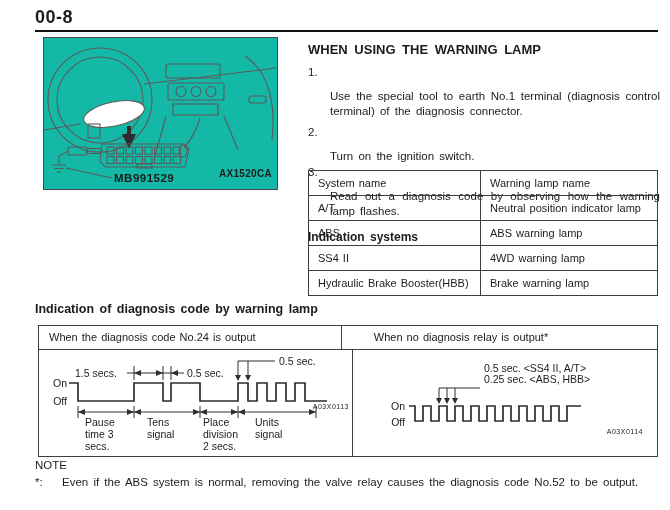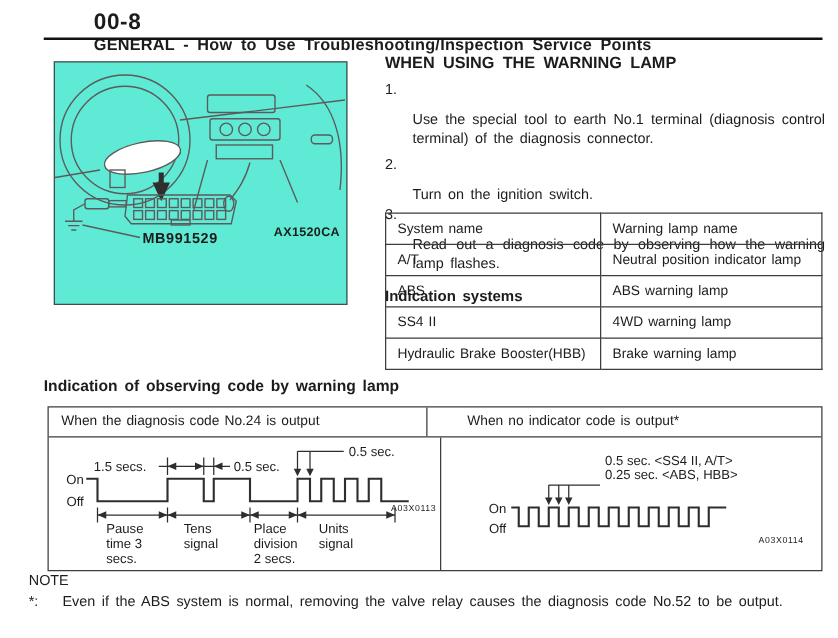--- a/index.html
+++ b/index.html
@@ -7,21 +7,21 @@
   body { background:#f6f6f4; font-family:"Liberation Sans", sans-serif; color:#1c1c1c; }
   .page { position:relative; width:670px; height:510px; background:#ffffff; overflow:hidden; }
 
   
   .hdr { position:absolute; left:35px; top:7px; width:625px; display:flex; align-items:baseline;flex-direction:column; }
   .hdr .pagenum { font-size:18px; font-weight:700; letter-spacing:.5px; }
   .hdr .title { font-size:13px; font-weight:700; margin-left:40px; word-spacing:3px; letter-spacing:.2px; }
   .hdr-rule { position:absolute; left:35px; top:30px; width:623px; height:2px; background:#111; }
 
   
-  .illus { position:absolute; left:43px; top:49px; width:235px; height:195px; border:1.5px solid #4a4a4a; background:#5eead4; }
+  .illus { position:absolute; left:43px; top:37px; width:235px; height:153px; border:1.5px solid #4a4a4a; background:#14b8a6; }
   .illus svg { display:block; }
 
   
   .rcol { position:absolute; left:308px; top:42px; width:352px; }
   .rcol h2 { font-size:13px; font-weight:700; word-spacing:3px; margin-bottom:8px; }
   .steps { font-size:11.5px; line-height:1.32; }
   .step { display:flex; }
   .step.gap { margin-top:6px; }
   .step .n { width:22px; flex:none; }
   .step .t { flex:1; text-align:justify; word-spacing:2px;margin-top:24px; }
@@ -43,34 +43,33 @@
   .bigtable .bcell.l { width:314px; border-right:1px solid #3d3d3d; }
   .bigtable .bcell.r { width:304px; }
 
   svg text { font-family:"Liberation Sans", sans-serif; fill:#1c1c1c; }
   .wave { fill:none; stroke:#2e2e2e; stroke-width:1.7; }
   .dim  { stroke:#2e2e2e; stroke-width:1; fill:none; }
   .dimf { fill:#2e2e2e; stroke:none; }
   .sketch { fill:none; stroke:#5b5b5b; stroke-width:1.1; }
 
   
-  .note { position:absolute; left:23px; top:458px; width:608px; font-size:11.5px; line-height:1.3; }
+  .note { position:absolute; left:35px; top:458px; width:608px; font-size:11.5px; line-height:1.3; }
   .note .nh { margin-bottom:2px; }
   .note .nrow { display:flex; }
   .note .mark { width:27px; flex:none; }
   .note .ntext { flex:1; text-align:justify; word-spacing:2px; }
 </style>
 </head>
 <body>
 
 <div class="page">
 
   <div class="hdr">
     <span class="pagenum">00-8</span>
-    <span class="title">GENERAL - How to Use Troubleshooting/Inspection Service Points</span>
   </div>
   <div class="hdr-rule"></div>
 
   <div class="illus">
     <svg width="232" height="150" viewBox="0 0 232 150">
 
       <g class="sketch">
         <circle cx="56" cy="62" r="52"></circle>
         <circle cx="56" cy="62" r="43"></circle>
         <ellipse cx="70" cy="76" rx="31" ry="12" transform="rotate(-12 70 76)" fill="#fff"></ellipse>
@@ -166,26 +165,26 @@
         <td class="c1">SS4 II</td>
         <td>4WD warning lamp</td>
       </tr>
       <tr>
         <td class="c1">Hydraulic Brake Booster(HBB)</td>
         <td>Brake warning lamp</td>
       </tr>
     </tbody>
   </table>
 
-  <div class="ind-head">Indication of observing code by warning lamp</div>
+  <div class="ind-head">Indication of diagnosis code by warning lamp</div>
 
   <div class="bigtable">
     <div class="hrow">
       <div class="hcell l">When the diagnosis code No.24 is output</div>
-      <div class="hcell r">When no indicator code is output*</div>
+      <div class="hcell r">When no diagnosis relay is output*</div>
     </div>
     <div class="brow">
 
       <div class="bcell l">
         <svg width="313" height="106" viewBox="0 0 313 106">
           <text x="36" y="27" font-size="10.5">1.5 secs.</text>
 
           <g class="dim">
             <line x1="88" y1="23" x2="145" y2="23"></line>
             <line x1="95" y1="16" x2="95" y2="30"></line>

